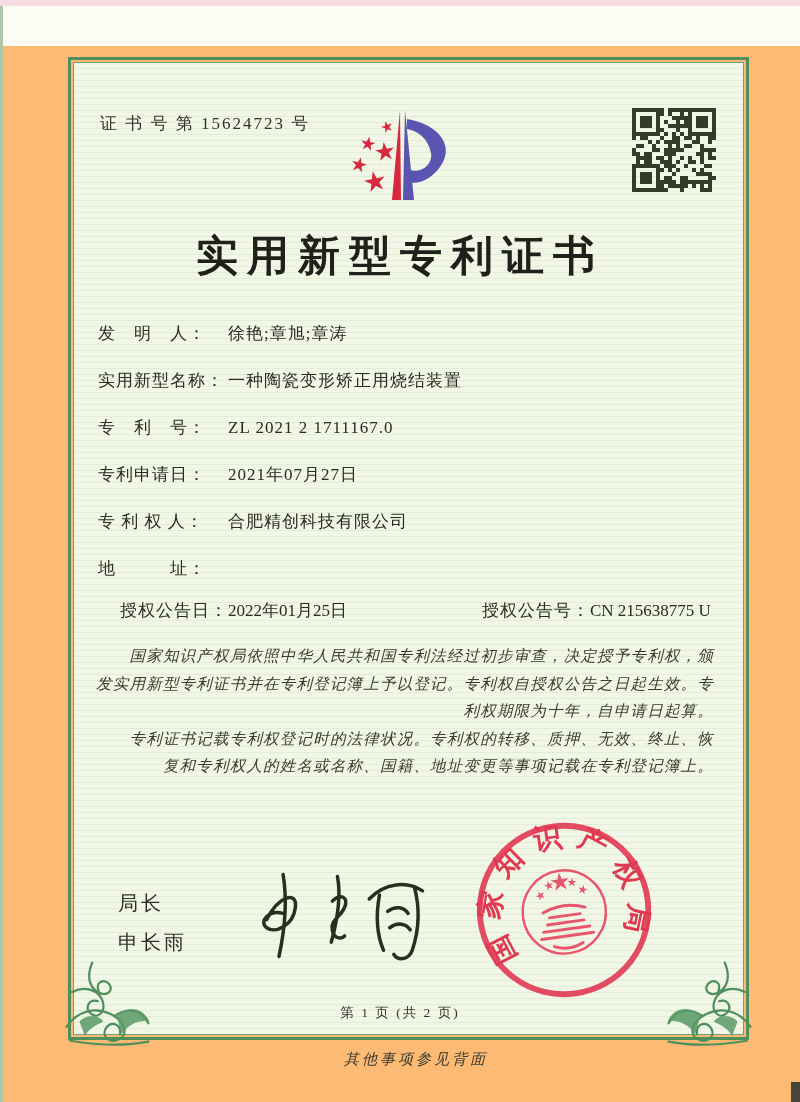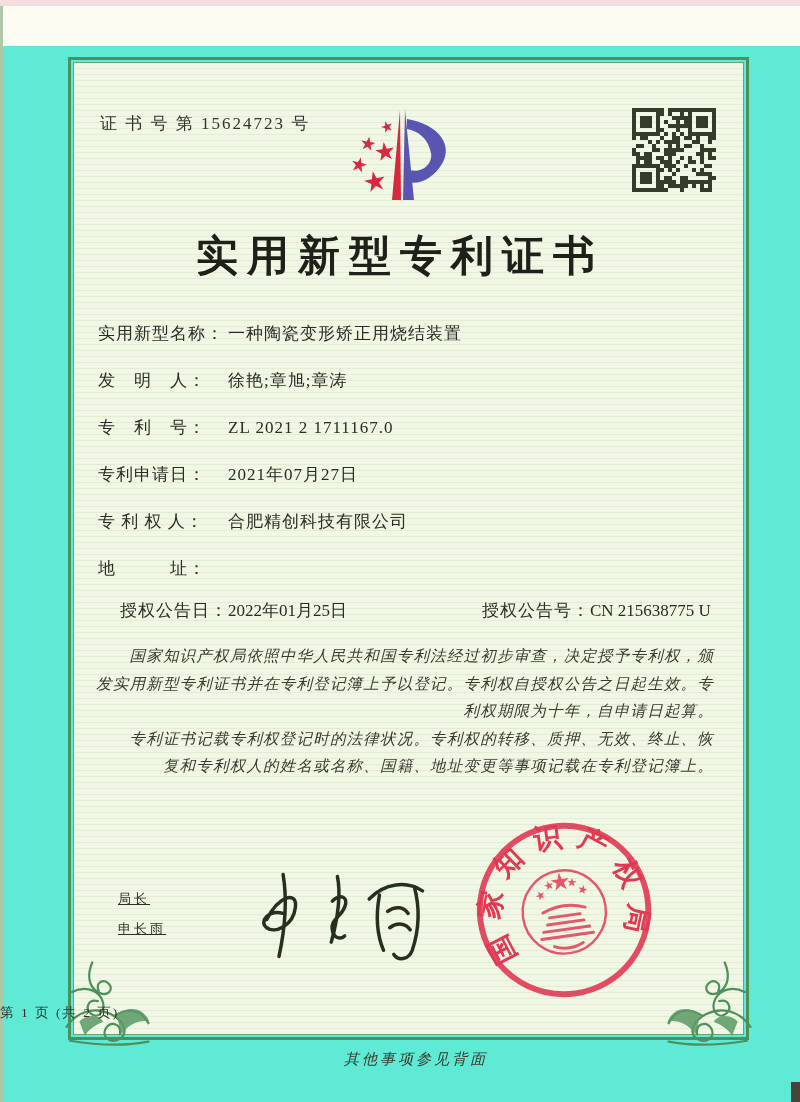--- a/index.html
+++ b/index.html
@@ -1,18 +1,18 @@
 <!DOCTYPE html>
 <html><head>
 <meta charset="utf-8">
 <style>
   html,body{margin:0;padding:0;background:#e8e8e4;}
   .page{
     position:relative;width:800px;height:1102px;margin:0 auto;
-    background:#5eead4;overflow:hidden;
+    background:#fdba74;overflow:hidden;
     font-family:"Liberation Serif","DejaVu Serif",serif;color:#2b2b24;
   }
   
   .top-band{position:absolute;top:0;left:0;right:0;height:46px;background:#fdfcf3;}
   .top-pink{position:absolute;top:0;left:0;right:0;height:6px;background:#f4dce1;}
   .left-sliver{position:absolute;top:6px;bottom:0;left:0;width:3px;background:#aec7a8;}
   .corner-shadow{position:absolute;right:0;bottom:0;width:9px;height:20px;background:#45453c;}
 
   
   .frame{
@@ -52,31 +52,31 @@
   .grant-row .g2{flex:1;display:flex;}
   .grant-row .lab{flex:none;width:130px;letter-spacing:1px;text-align:right;}
 
   .paras{
     position:absolute;left:92px;top:642px;width:622px;
     font-size:15.5px;line-height:1.78;letter-spacing:1.2px;
     font-style:italic;color:#3a3a2f;
   }
   .paras p{margin:0;text-indent:2.2em;text-align:right;}
 
-  .signer{position:absolute;left:118px;top:890px;font-size:13px;letter-spacing:3px;color:#2e2e27;text-decoration:underline;}
+  .signer{position:absolute;left:118px;top:890px;font-size:20px;letter-spacing:3px;color:#2e2e27;}
   .signer div{margin-bottom:12px;}
   .signature{position:absolute;left:238px;top:868px;width:205px;height:98px;}
 
   .seal{position:absolute;left:472px;top:818px;width:184px;height:184px;}
   .seal-date{
     position:absolute;left:472px;top:950px;width:184px;text-align:center;
     font-size:17px;letter-spacing:1px;color:#d22a3e;font-weight:600;
   }
 
-  .page-num{position:absolute;left:0;right:0;top:1004px;font-size:13.5px;letter-spacing:2px;color:#33332c;}
+  .page-num{position:absolute;left:0;right:0;top:1004px;text-align:center;font-size:13.5px;letter-spacing:2px;color:#33332c;}
   .back-note{
     position:absolute;left:0;right:0;top:1050px;text-align:center;
     font-size:15px;letter-spacing:3px;font-style:italic;color:#3a3a2f;padding-left:32px;
   }
 </style>
 </head>
 <body>
 
 <div class="page">
 
@@ -579,26 +579,26 @@
       <div class="qd"></div>
       <div class="qd"></div>
       <div class="qd"></div>
       <div></div>
     </div>
 
   <div class="title">实用新型专利证书</div>
 
   <div class="fields">
     <div class="row">
+      <span class="lab">发　明　人：</span>
+      <span class="val">徐艳;章旭;章涛</span>
+    </div>
+    <div class="row">
       <span class="lab">实用新型名称：</span>
       <span class="val">一种陶瓷变形矫正用烧结装置</span>
-    </div>
-    <div class="row">
-      <span class="lab">发　明　人：</span>
-      <span class="val">徐艳;章旭;章涛</span>
     </div>
     <div class="row">
       <span class="lab">专　利　号：</span>
       <span class="val">ZL 2021 2 1711167.0</span>
     </div>
     <div class="row">
       <span class="lab">专利申请日：</span>
       <span class="val">2021年07月27日</span>
     </div>
     <div class="row">

